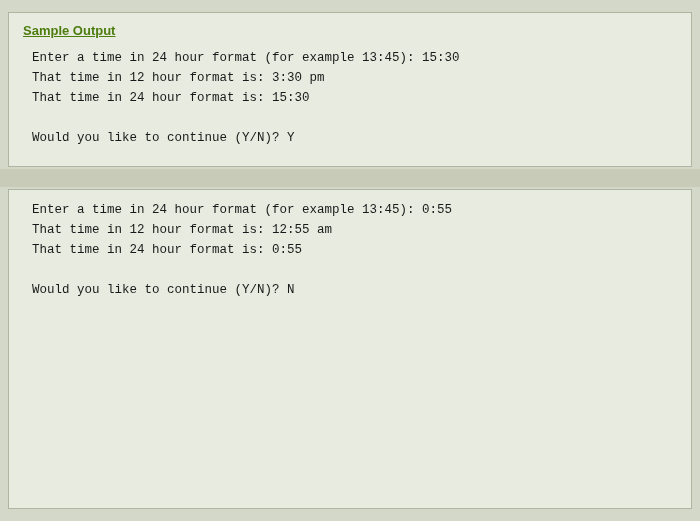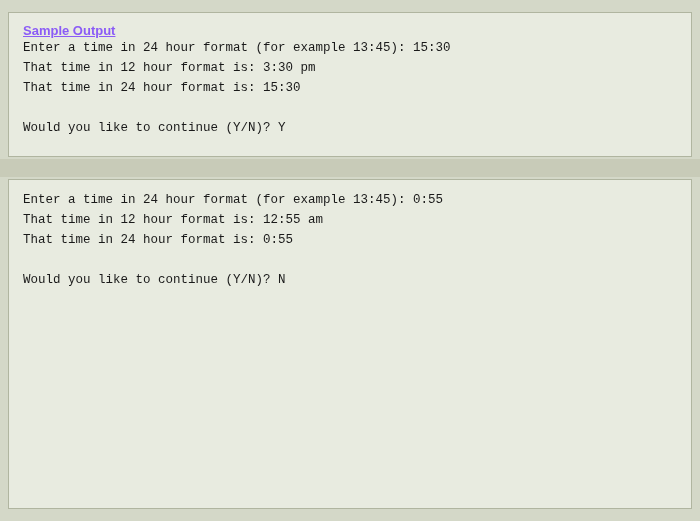--- a/index.html
+++ b/index.html
@@ -39,29 +39,31 @@
       padding: 10px 14px 18px 14px;
       border: 1px solid #b0b5a0;
       flex: 1 1 auto;
     }
 
     .section-title {
       font-family: Arial, sans-serif;
       font-size: 13px;
       font-weight: bold;
       text-decoration: underline;
-      color: #8b5cf6;
+      color: #4d7c0f;
+      margin-bottom: 10px;
     }
 
     .output-text {
       font-family: 'Courier New', Courier, monospace;
       font-size: 12.5px;
       color: #1a1a1a;
       line-height: 1.6;
       white-space: pre;
+      margin-left: 9px;
     }
 
     .divider-area {
       height: 18px;
       background-color: #c8cbb8;
       margin: 0 0;
     }
   </style>
 </head>
 <body>

